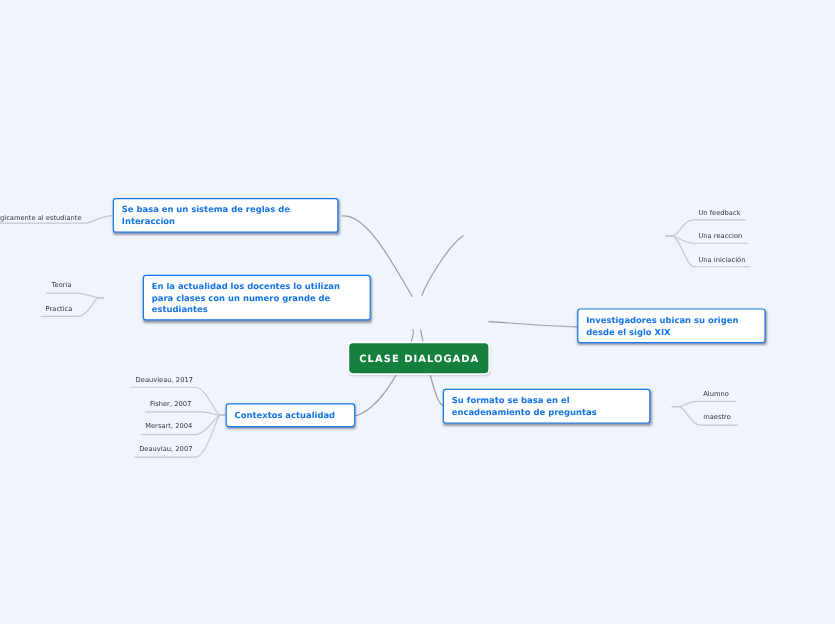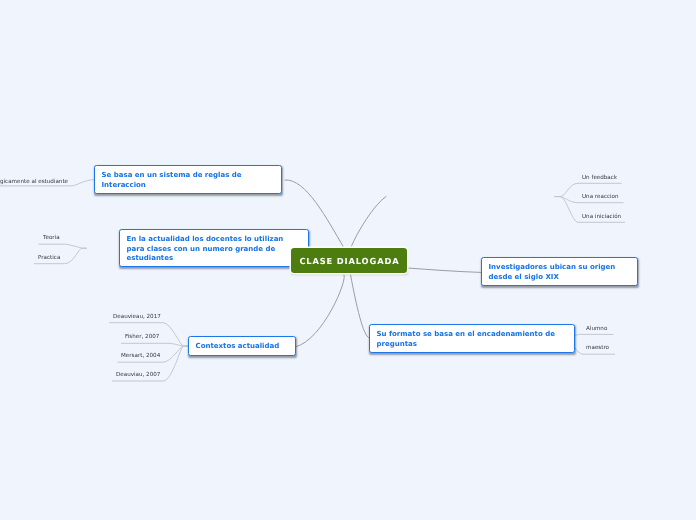--- a/index.html
+++ b/index.html
@@ -7,24 +7,24 @@
   body{width:696px;height:520px;background:#f0f4fd;overflow:hidden;
        font-family:"DejaVu Sans",sans-serif;
        -webkit-font-smoothing:antialiased;text-rendering:geometricPrecision;}
   #stage{position:relative;width:696px;height:520px;transform:translateZ(0);}
   svg.links{position:absolute;left:0;top:0;width:696px;height:520px;overflow:visible;}
   .nbox{position:absolute;box-sizing:border-box;background:#ffffff;
         border:1.3px solid #1a78ea;border-radius:2.6px;
         color:#1473e6;font-weight:bold;font-size:7px;line-height:9.4px;
         padding:5.2px 6.5px;
         box-shadow:0.6px 1.4px 1.9px rgba(35,45,65,.46);}
-  .central{position:absolute;box-sizing:border-box;background:#4d7c0f;border-radius:3.2px;
+  .central{position:absolute;box-sizing:border-box;background:#15803d;border-radius:3.2px;
            color:#fff;font-weight:bold;font-size:8.3px;letter-spacing:0.85px;text-indent:0.85px;
            display:flex;align-items:center;justify-content:center;
-           box-shadow:0 0 0 1.5px #ffffff, 0.5px 1.5px 2px rgba(40,50,70,.22);}
+           box-shadow:0 0 0 1.5px #ffffff, 0.5px 1.5px 2px rgba(40,50,70,.22);margin-top:38px;}
   .leaf{position:absolute;color:#32363f;font-size:5.6px;white-space:nowrap;}
 </style>
 </head>
 <body>
 
 <div id="stage">
   <svg class="links" viewBox="0 0 696 520" xmlns="http://www.w3.org/2000/svg">
     <g fill="none" stroke="#9a9d9f" stroke-width="1" stroke-linecap="round">
       <path d="M343.5,247 C 327.3,219.9 306,178.1 285,180"></path>
       <path d="M351.5,246 C 356.9,233 373.4,205.1 386,196.5"></path>
@@ -60,21 +60,21 @@
 
 
   <div class="nbox" style="left:87px;top:229px;width:190px;height:38px;margin-left:32px;">
     <span>En la actualidad los docentes lo utilizan para clases con un numero grande de estudiantes</span>
   </div>
 
   <div class="nbox" style="left:481px;top:257px;width:157px;height:29px;">
     <span>Investigadores ubican su origen desde el siglo XIX</span>
   </div>
 
-  <div class="nbox" style="left:369px;top:324px;width:206px;height:29px;">
+  <div class="nbox" style="left:369px;top:324px;width:173px;height:29px;">
     <span>Su formato se basa en el encadenamiento de preguntas</span>
   </div>
 
   <div class="nbox" style="left:188px;top:336px;width:108px;height:20px;">
     <span>Contextos actualidad</span>
   </div>
 
   <div class="central" style="left:291px;top:248px;width:116px;height:25px;">
     <span>CLASE DIALOGADA</span>
   </div>

